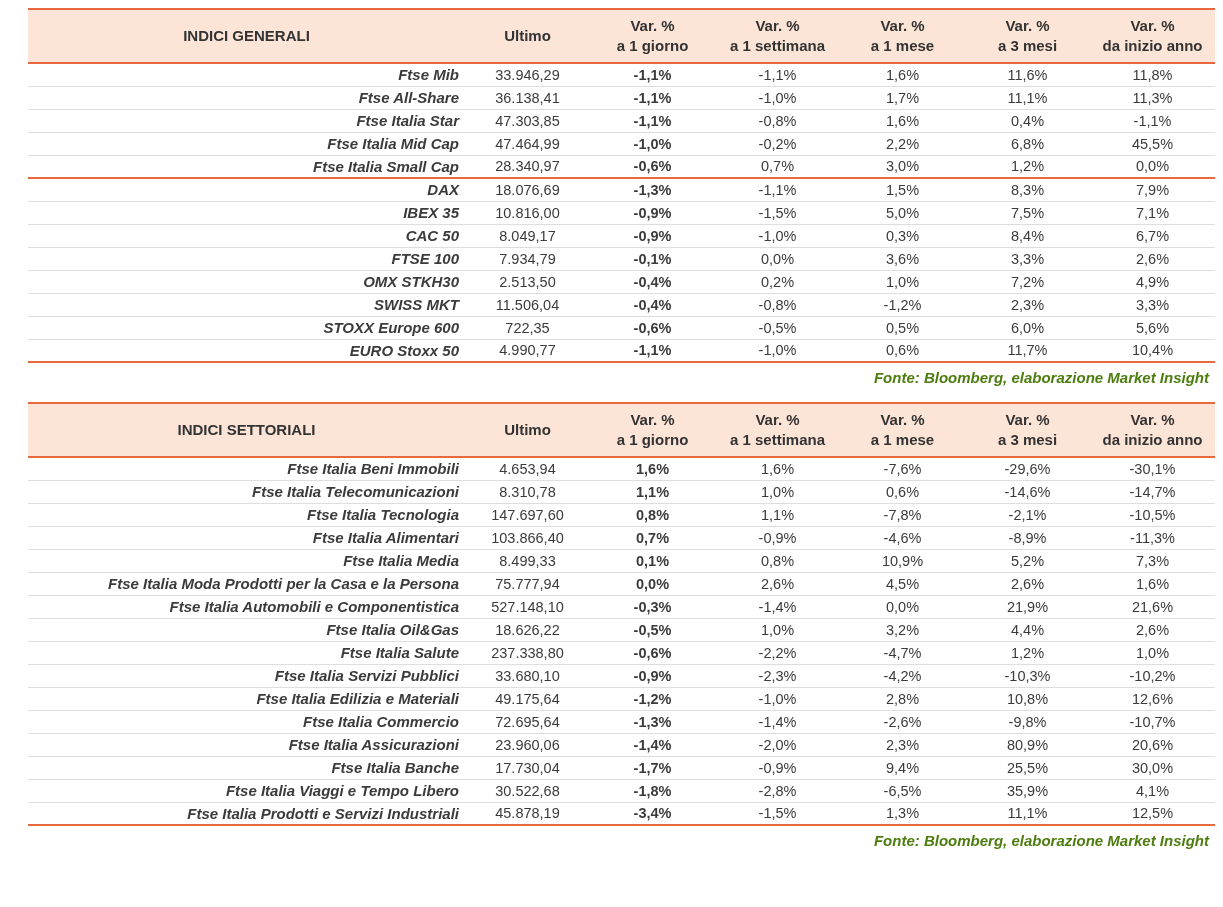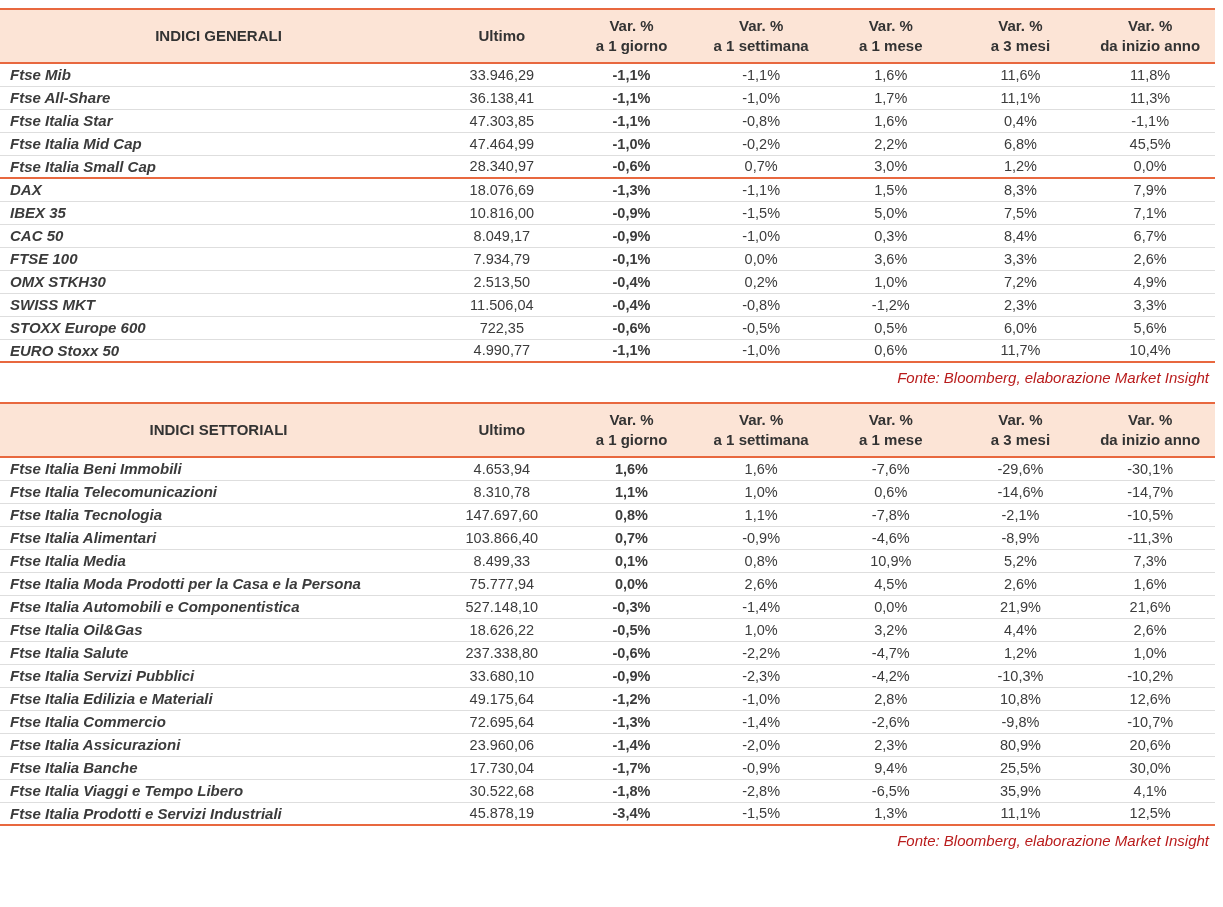--- a/index.html
+++ b/index.html
@@ -7,49 +7,49 @@
     --header-bg:#fce4d6;
     --text:#3b3b3b;
     --row-line:#dedede;
   }
   *{box-sizing:border-box;}
   html,body{margin:0;padding:0;}
   body{
     width:1223px;height:907px;overflow:hidden;background:#ffffff;
     font-family:"Liberation Sans", sans-serif;color:var(--text);
   }
-  .page{padding:8px 8px 0 0;}
+  .page{padding:8px 8px 0 12px;margin-left:16px;}
   table{width:100%;border-collapse:collapse;table-layout:fixed;}
   col.label-col{width:437px;}
   col.num-col{width:auto;}
   thead th{
     background:var(--header-bg);
     border-top:2px solid var(--accent);
     border-bottom:2px solid var(--accent);
     font-size:15px;font-weight:bold;color:#333333;
     padding:6px 4px;text-align:center;vertical-align:middle;
     line-height:20px;
   }
   thead th .line{display:block;}
   tbody td{
     height:23px;vertical-align:middle;
     font-size:14.5px;padding:0 6px;
   }
   tbody tr{border-bottom:1px solid var(--row-line);}
   tbody tr.divider{border-bottom:2px solid var(--accent);}
   tbody tr:last-child{border-bottom:2px solid var(--accent);}
   td.cell-label{
-    font-weight:bold;font-style:italic;text-align:left;
+    font-weight:bold;font-style:italic;text-align:right;
     padding-left:10px;font-size:15px;white-space:nowrap;overflow:hidden;
   }
   td.cell-num{text-align:center;}
   td.cell-bold{font-weight:bold;}
   .fonte{
-    text-align:right;font-style:italic;font-size:15px;color:#b91c1c;
-    margin:5px 6px 14px 0;line-height:20px;
+    text-align:right;font-style:italic;font-size:15px;color:#4d7c0f;
+    margin:5px 6px 14px 0;line-height:20px;font-weight:bold;
   }
   .table-block{margin:0;}
 </style>
 </head>
 <body>
 
 <div class="page">
 
   <div class="table-block">
     <table>

